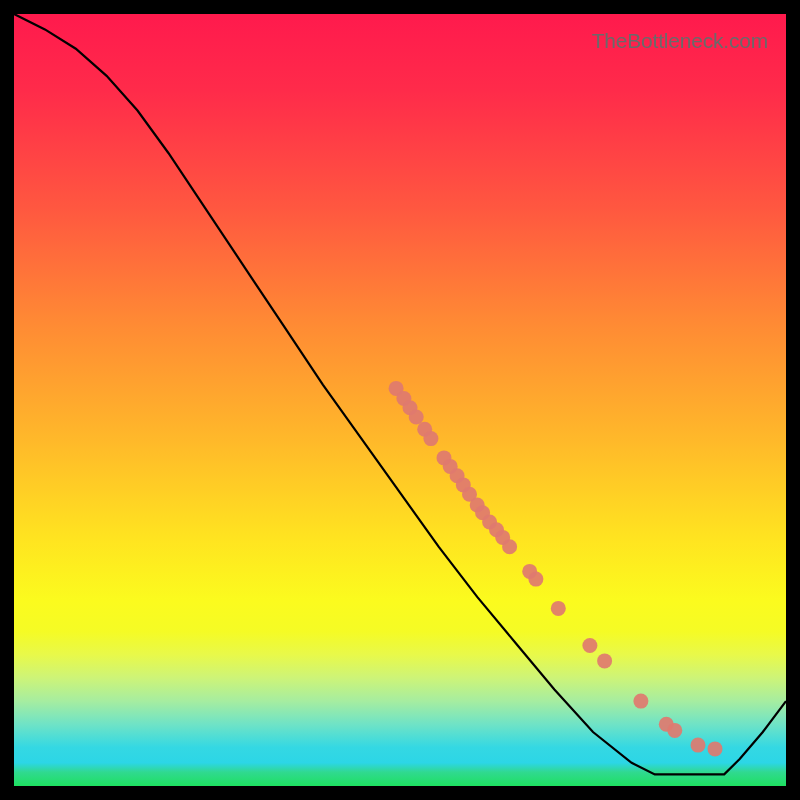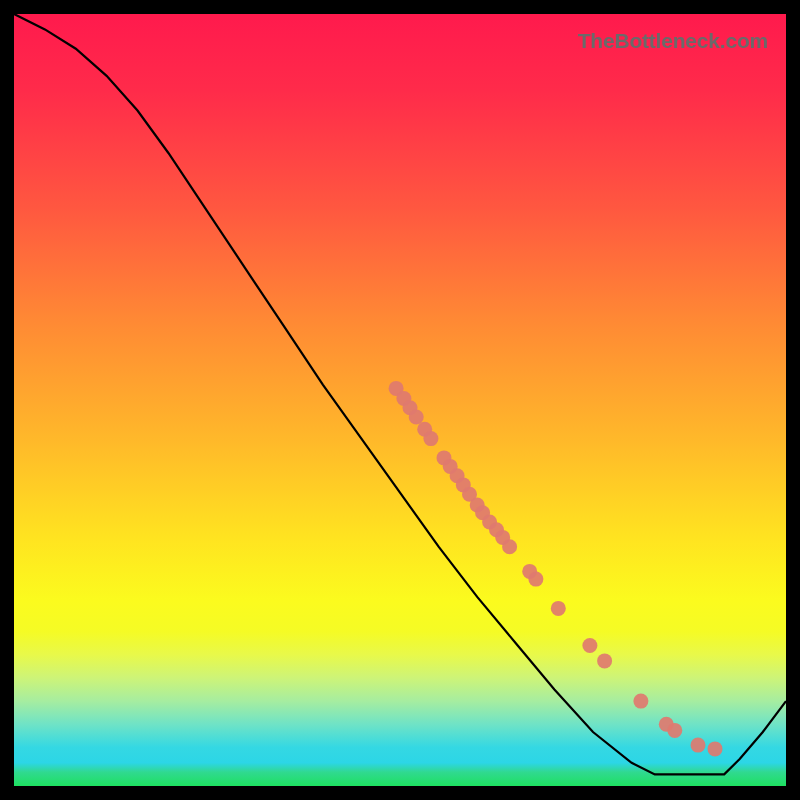--- a/index.html
+++ b/index.html
@@ -34,21 +34,21 @@
       #30d990 98.2%,
       #1ee060 100%
     );
   }
   .watermark {
     position: absolute;
     top: 15px;
     right: 18px;
     font-family: Arial, Helvetica, sans-serif;
     font-size: 21px;
-    font-weight: bold;
+    font-weight: normal;
     color: #6a6a6a;
     letter-spacing: -0.2px;
   }
   svg.curve {
     position: absolute;
     left: 0;
     top: 0;
     width: 772px;
     height: 772px;
     overflow: visible;

